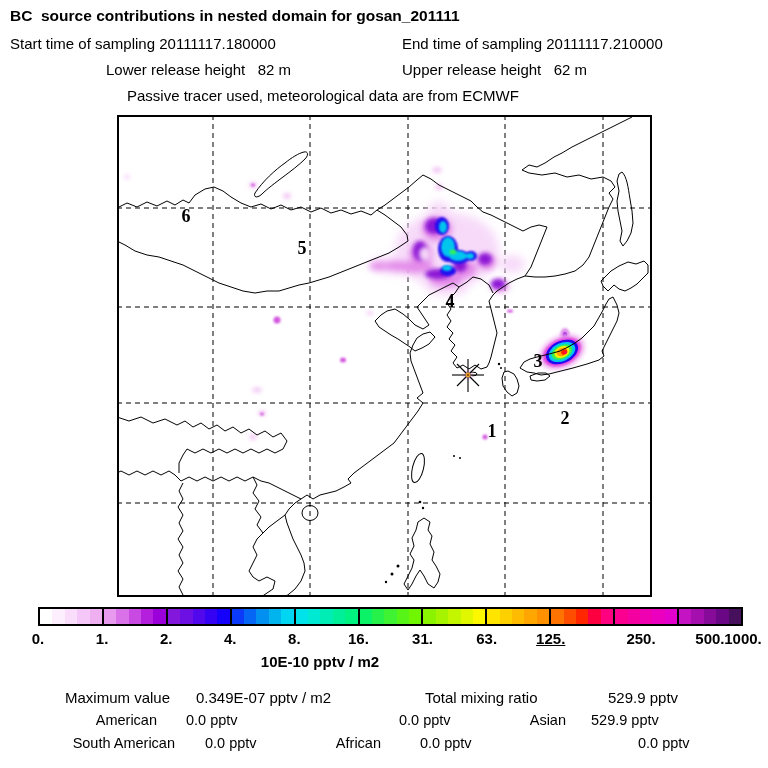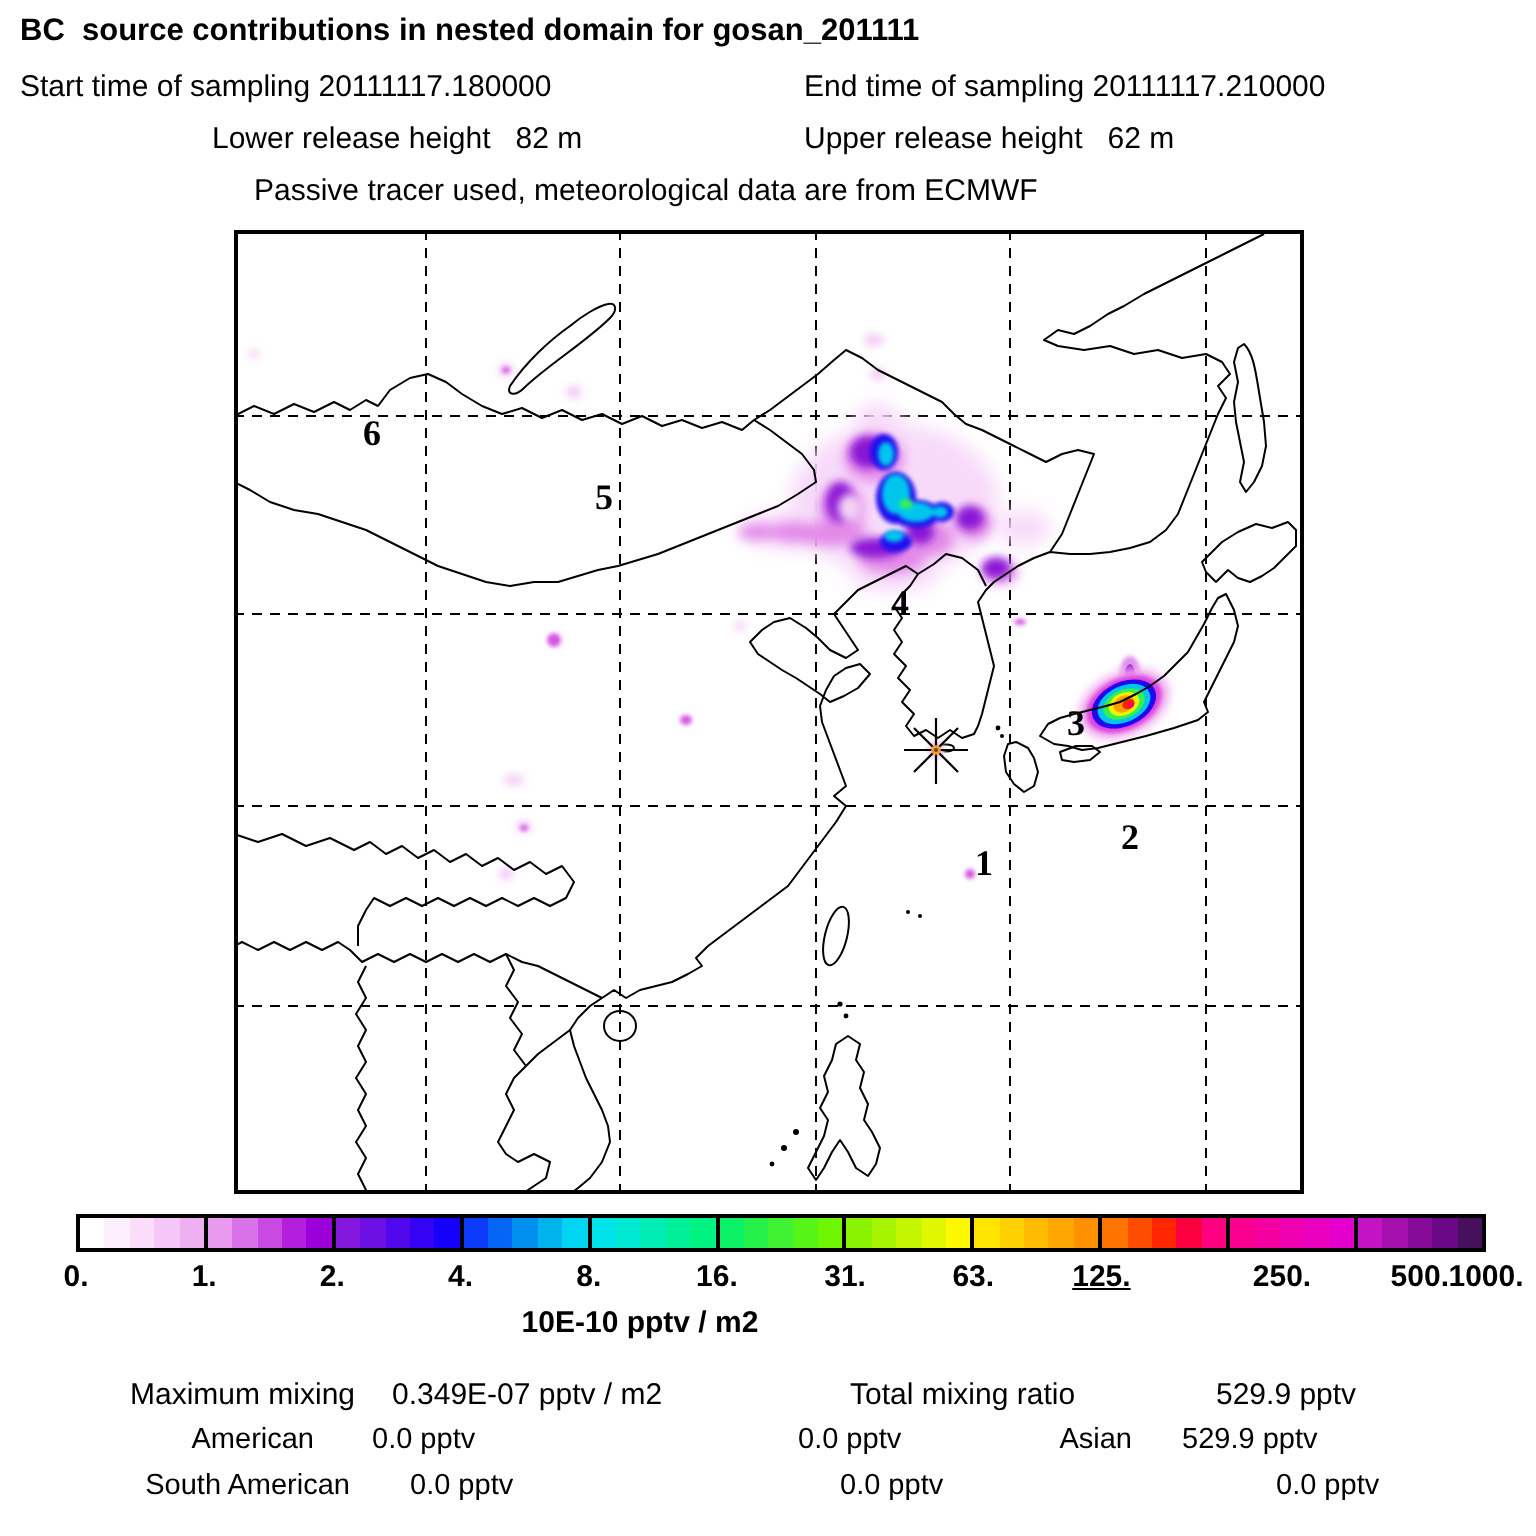--- a/index.html
+++ b/index.html
@@ -291,28 +291,29 @@
     <span class="cb-tick" style="left: 422.545px;">31.</span>
     <span class="cb-tick" style="left: 486.636px;">63.</span>
     <span class="cb-tick" style="left: 550.727px; text-decoration: underline;">125.</span>
     <span class="cb-tick" style="left: 641px;">250.</span>
     <span class="cb-tick" style="left: 678.909px; margin-left: 31px;">500.</span>
     <span class="cb-tick" style="left: 743px;">1000.</span>
   </div>
 <div class="unit-label">10E-10 pptv / m2</div>
 
 <div class="stats-line">
-  <span class="abs" style="left:35px;">Maximum mixing</span>
+  <span class="abs" style="left:35px;">Maximum value</span>
   <span class="abs" style="left:166px;">0.349E-07 pptv / m2</span>
   <span class="abs" style="left:395px;">Total mixing ratio</span>
   <span class="abs" style="left:578px;">529.9 pptv</span>
 </div>
 <div class="contrib">
     <span class="c-label" style="left: -93px; top: 0px;">American</span>
     <span style="left: 156px; top: 0px;">0.0 pptv</span>
     <span style="left: 369px; top: 0px;">0.0 pptv</span>
     <span class="c-label" style="left: 316px; top: 0px;">Asian</span>
     <span style="left: 561px; top: 0px;">529.9 pptv</span>
     <span class="c-label" style="left: -75px; top: 23px;">South American</span>
     <span style="left: 175px; top: 23px;">0.0 pptv</span>
+    <span class="c-label" style="left: 131px; top: 23px;">African</span>
     <span style="left: 390px; top: 23px;">0.0 pptv</span>
     <span style="left: 608px; top: 23px;">0.0 pptv</span>
   </div>
 
 </body></html>

